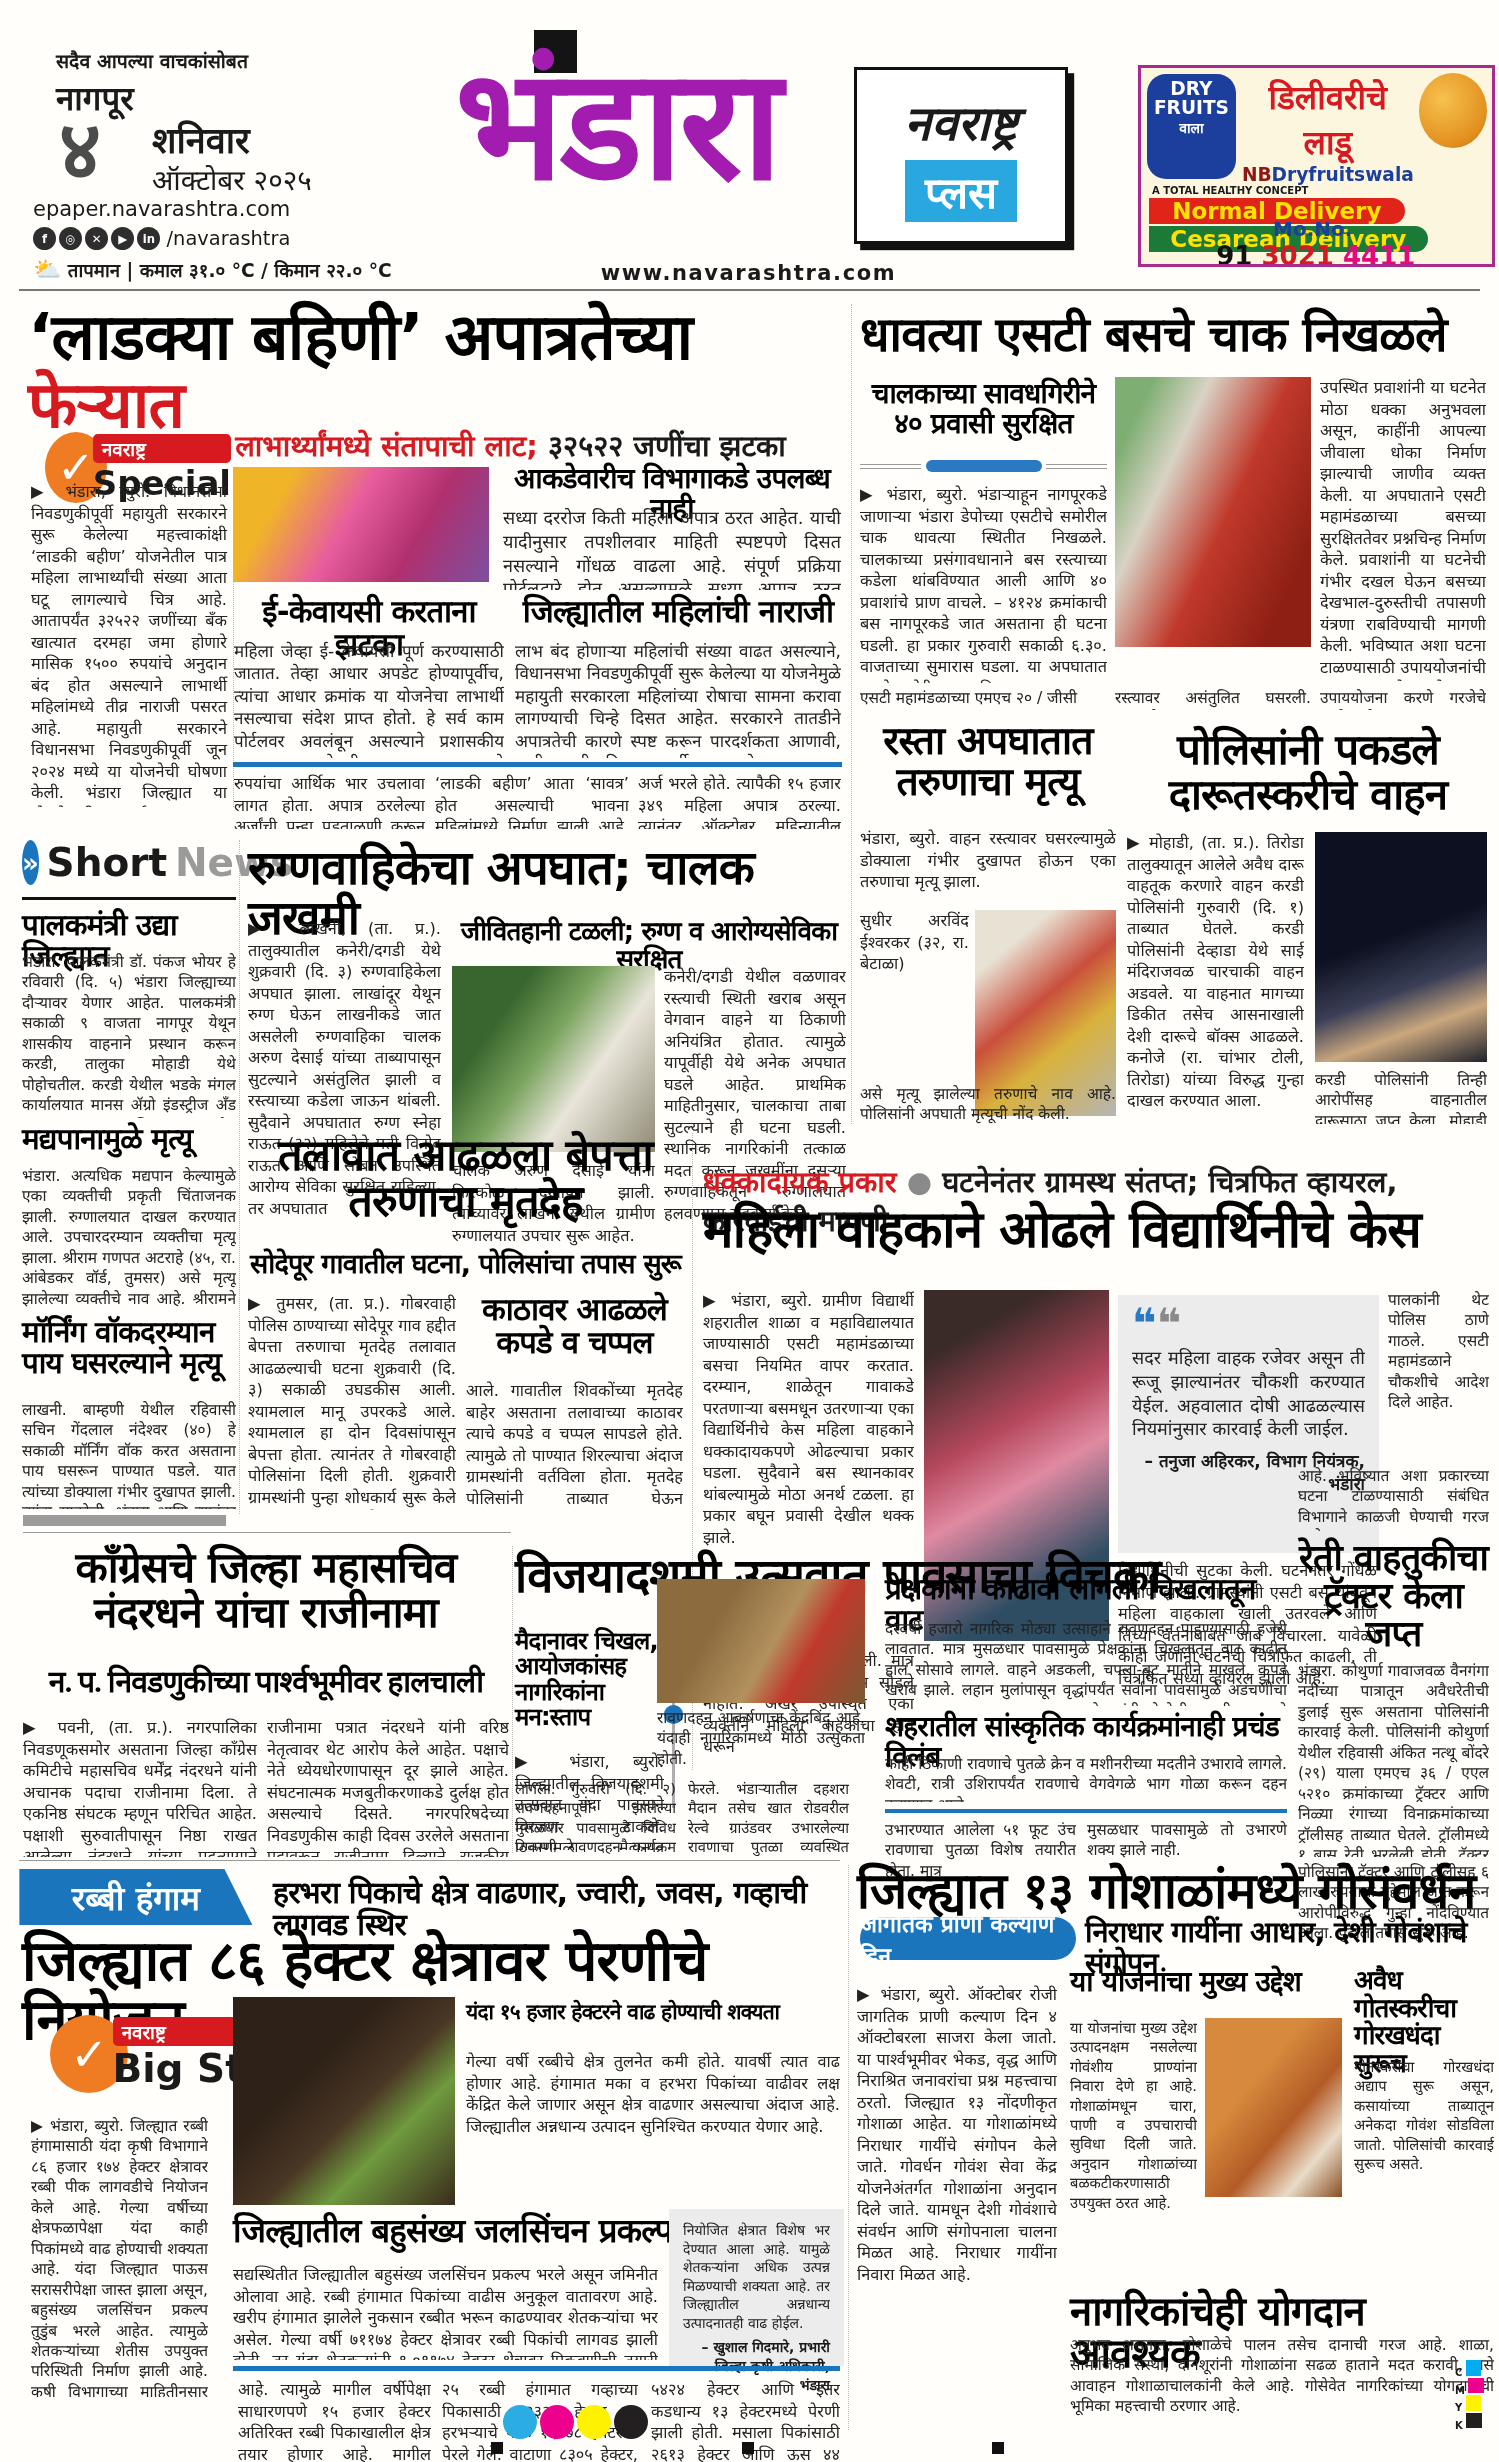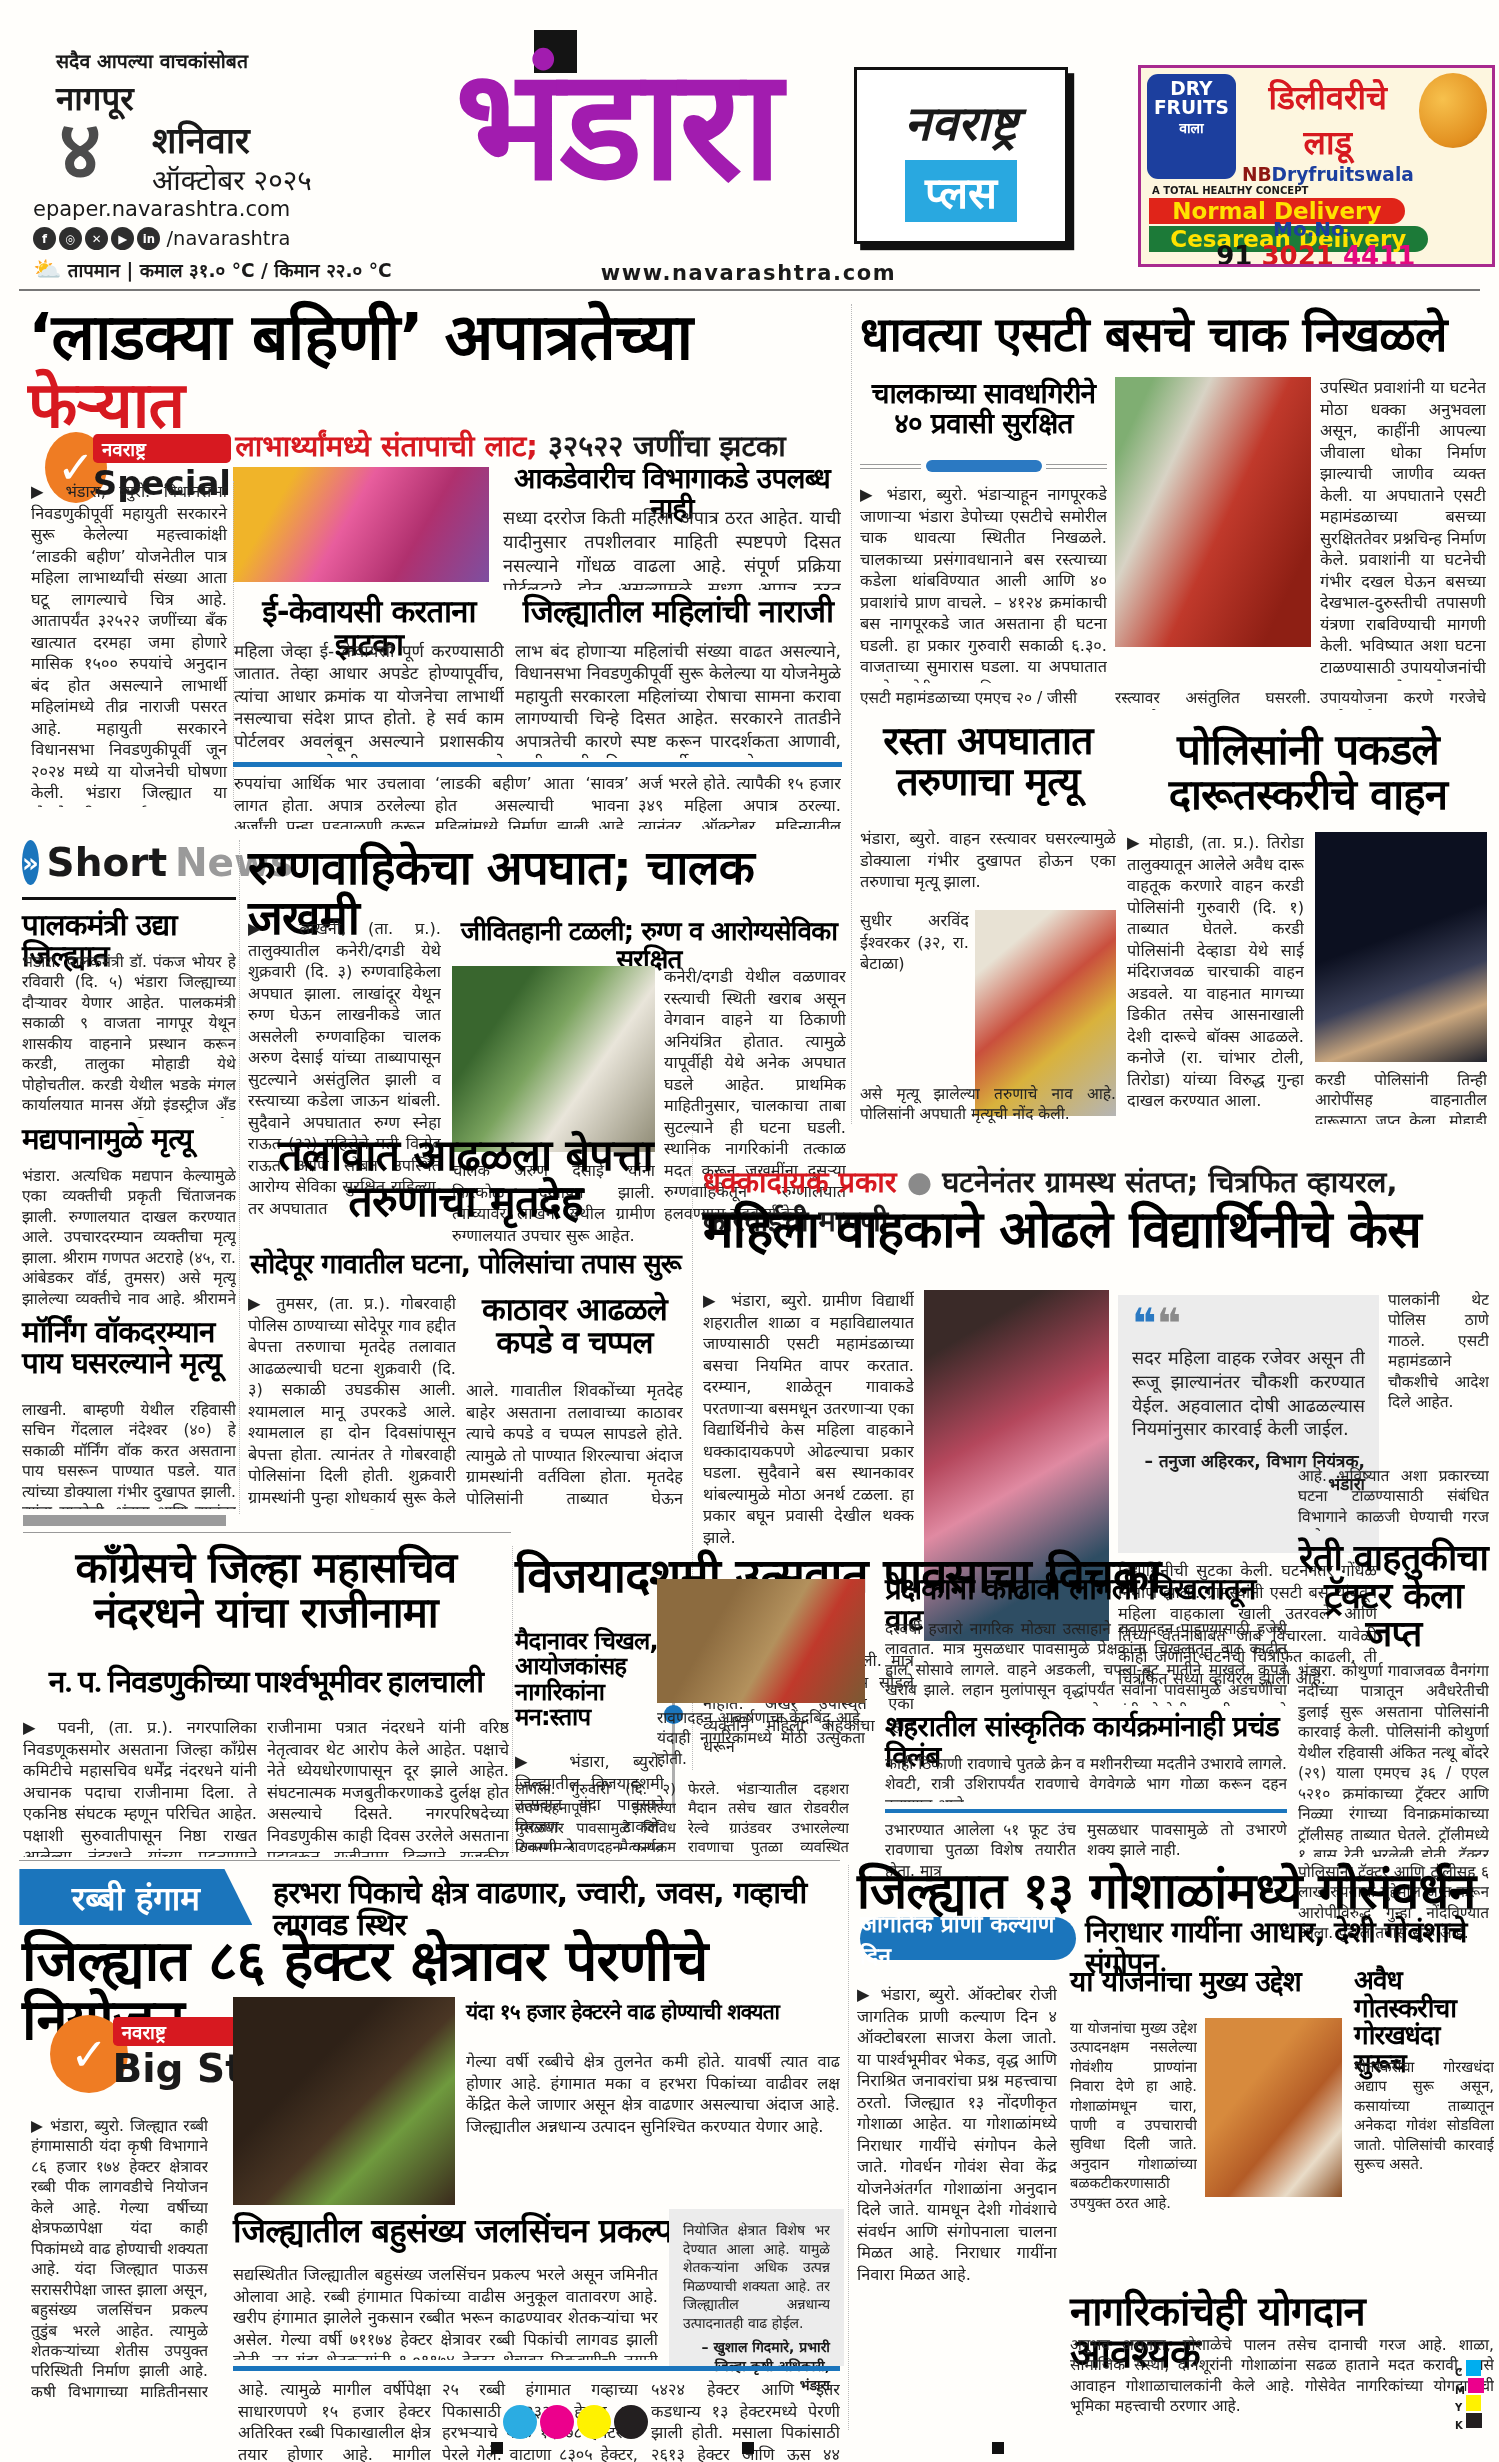--- a/index.html
+++ b/index.html
@@ -56,21 +56,21 @@
 
   <div class="abs ctr" style="left:388px;top:40px;width:458px;font-size:154px;font-weight:800;line-height:1.1;letter-spacing:-3.1px;color:#a21caf;">भंडारा</div>
   <div class="abs" style="left:854px;top:67px;width:208px;height:171px;background:#fff;border:3.1px solid #111;box-shadow:6.2px 6.2px 0 #111;display:flex;flex-direction:column;align-items:center;justify-content:center;">
     <div style="font-size:48px;font-weight:800;font-style:italic;">नवराष्ट्र</div>
     <div style="font-size:43px;font-weight:800;color:#fff;background:#29a8e0;padding:1.6px 20px;margin-top:6.2px;">प्लस</div>
   </div>
   <div class="abs ctr" style="left:543px;top:261px;width:411px;font-size:21px;font-weight:600;letter-spacing:1.6px;">www.navarashtra.com</div>
 
   <div class="abs" style="left:1138px;top:65px;width:351px;height:196px;border:3.9px solid #a82a8f;background:#fdf6df;overflow:hidden;">
     <div style="display:flex;">
-      <div style="width:93px;margin:6.2px;background:#1c3f9e;color:#fff;border-radius:11px;text-align:center;padding:4.7px 1.6px;">
+      <div style="width:93px;margin:6.2px;background:#1c3f9e;color:#fff;border-radius:19px;text-align:center;padding:4.7px 1.6px;">
         <div style="font-size:18.6px;font-weight:800;line-height:1.05;">DRY FRUITS</div>
         <div style="font-size:14px;font-weight:700;">वाला</div>
       </div>
       <div style="flex:1;">
         <div class="ctr" style="font-size:33px;font-weight:800;color:#d71920;margin-top:6.2px;">डिलीवरीचे लाडू</div>
         <div class="ctr" style="font-size:18.6px;font-weight:800;">
           <span style="color:#8d1712;">NB</span><span style="color:#1c3f9e;">Dryfruitswala</span>
         </div>
       </div>
       <div style="width:75px;height:75px;margin:4.7px;border-radius:50%;background:radial-gradient(circle at 35% 35%,#f7c14d,#e28f1f 70%,#b96a12);"></div>

